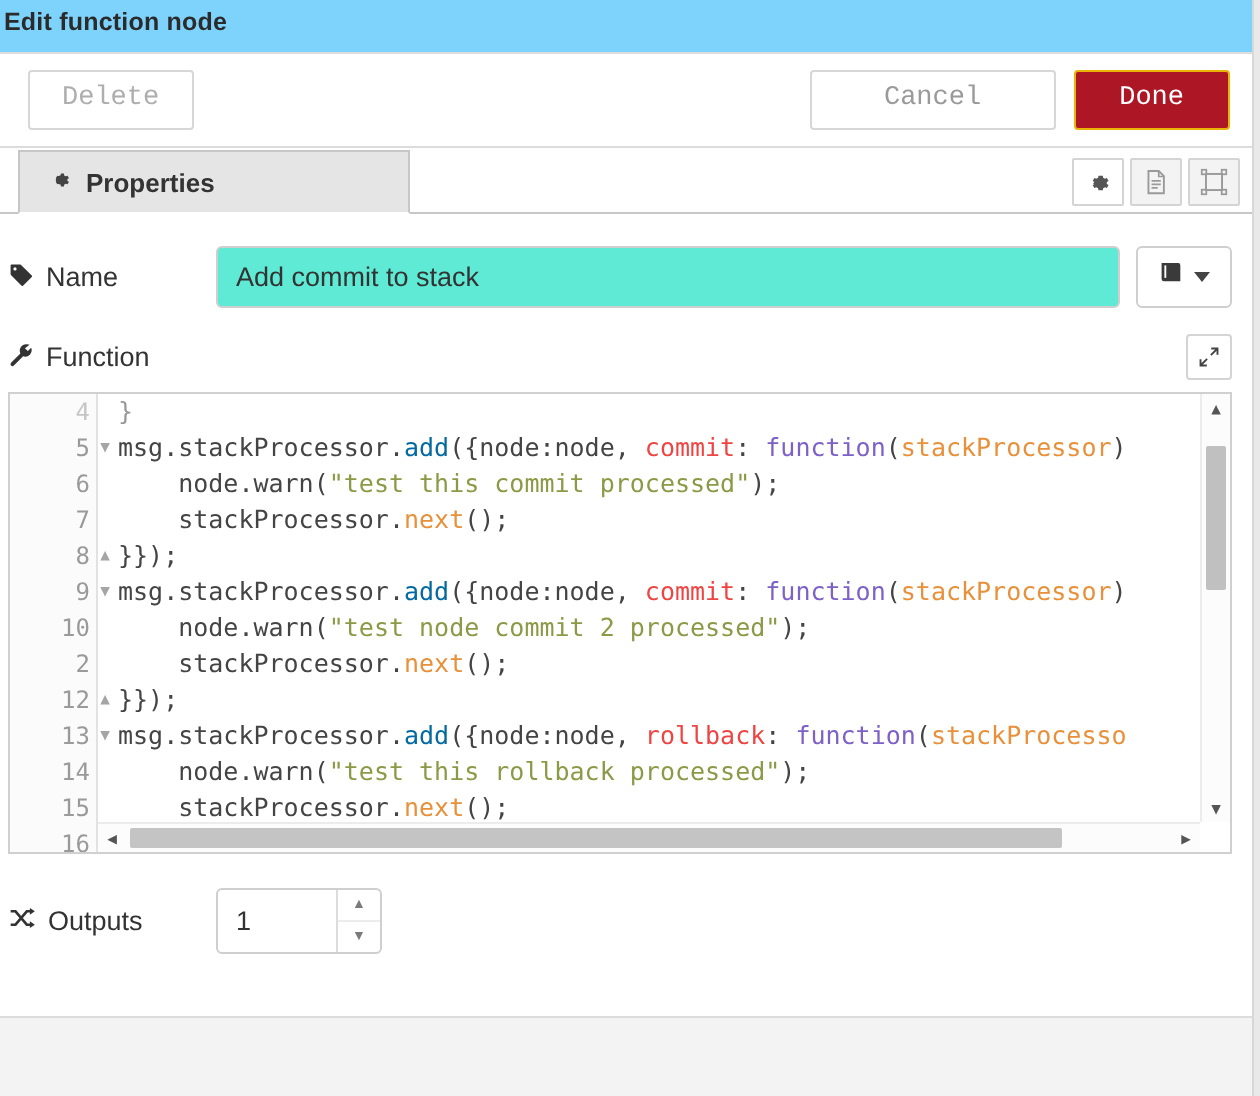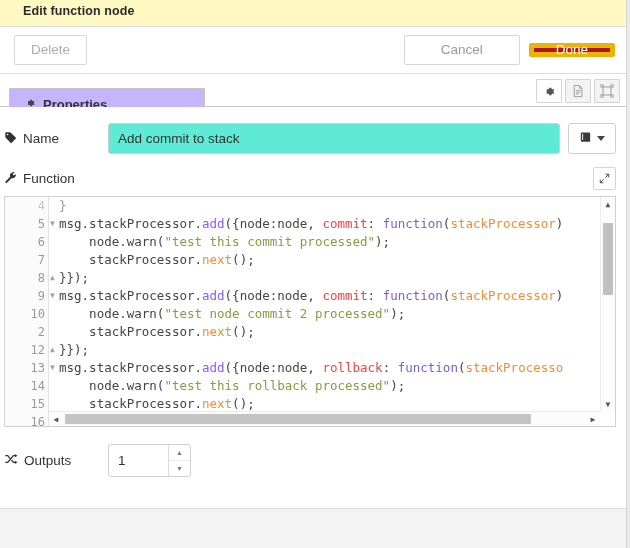--- a/index.html
+++ b/index.html
@@ -17,41 +17,41 @@
     width: 630px;
     height: 548px;
     background: #fff;
     display: flex;
     flex-direction: column;
   }
 
   
   .titlebar {
     height: 26px;
-    padding: 4px 14px 0 23px;
+    padding: 4px 14px 0 2px;
     font-size: 12.5px;
     font-weight: bold;
     color: #2b2b2b;
-    background: #fef9c3;
+    background: #7dd3fc;
     letter-spacing: 0.1px;
   }
 
   
   .buttonrow {
     position: relative;
     height: 48px;
     border-top: 1px solid #dcdcdc;
     border-bottom: 1px solid #dcdcdc;
     background: #fff;
     display: flex;
     align-items: center;
     padding: 0 8px;
   }
   .btn {
-    font-family: Liberation Sans, sans-serif;
+    font-family: Liberation Mono, monospace;
     font-size: 13.5px;
     border-radius: 2px;
     cursor: pointer;
     background: #fff;
     line-height: 1;
     display: inline-flex;
     align-items: center;
     justify-content: center;
     user-select: none;
   }
@@ -69,52 +69,52 @@
     gap: 9px;
     padding-right: 7px;
   }
   .btn-cancel {
     border: 1px solid #d7d7d7;
     color: #9a9a9a;
     height: 30px;
     padding: 0 36px;
   }
   .btn-done {
-    border: 5px solid #eab308;
+    border: 1px solid #eab308;
     background: #ad1625;
     color: #fff;
-    height: 14px;
+    height: 30px;
     padding: 0 22px;
   }
 
   
   .tabstrip {
     position: relative;
     height: 33px;
     background: #fff;
     border-bottom: 1px solid #c7c7c7;
     display: flex;
     align-items: flex-end;
     padding-left: 9px;
   }
   .tab {
     height: 32px;
     min-width: 196px;
     border: 1px solid #c7c7c7;
     border-bottom: 1px solid #fff;
-    background: #c4b5fd;
+    background: #e5e5e5;
     display: flex;
     align-items: center;
     gap: 7px;
     padding: 5px 14px;
     font-size: 13px;
     font-weight: bold;
     color: #333;
     position: relative;
-    top: 14px;
+    top: 1px;
     cursor: pointer;
   }
   .tabicons {
     margin-left: auto;
     display: flex;
     align-items: center;
     gap: 3px;
     padding-right: 10px;
     padding-bottom: 3px;
   }
@@ -259,21 +259,21 @@
     white-space: pre;
     padding-left: 10px;
     color: #444;
     font-family: "DejaVu Sans Mono", "Liberation Mono", monospace;
     font-size: 12.5px;
   }
   .tok-fn    { color: #7d60c8; }
   .tok-key   { color: #ef4444; }
   .tok-str   { color: #8b9a46; }
   .tok-var   { color: #e8903a; }
-  .tok-meth  { color: #8b5cf6; text-align: center; }
+  .tok-meth  { color: #0369a1; text-align: center; }
   .tok-plain { color: #444; }
   .partial-top { opacity: 0.55; }
 
   
   .vscroll {
     position: absolute;
     top: 0; right: 0;
     width: 15px;
     bottom: 15px;
     background: #fcfcfc;

